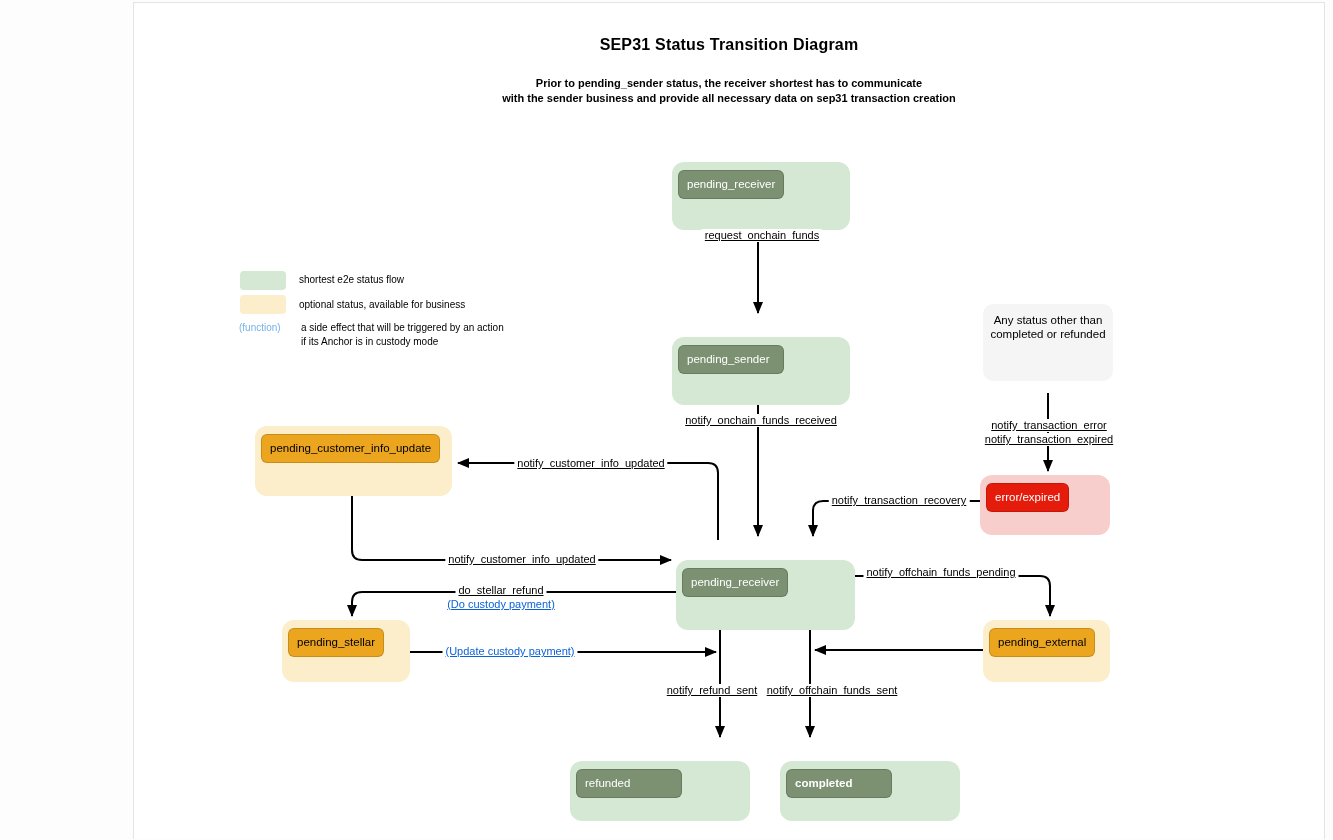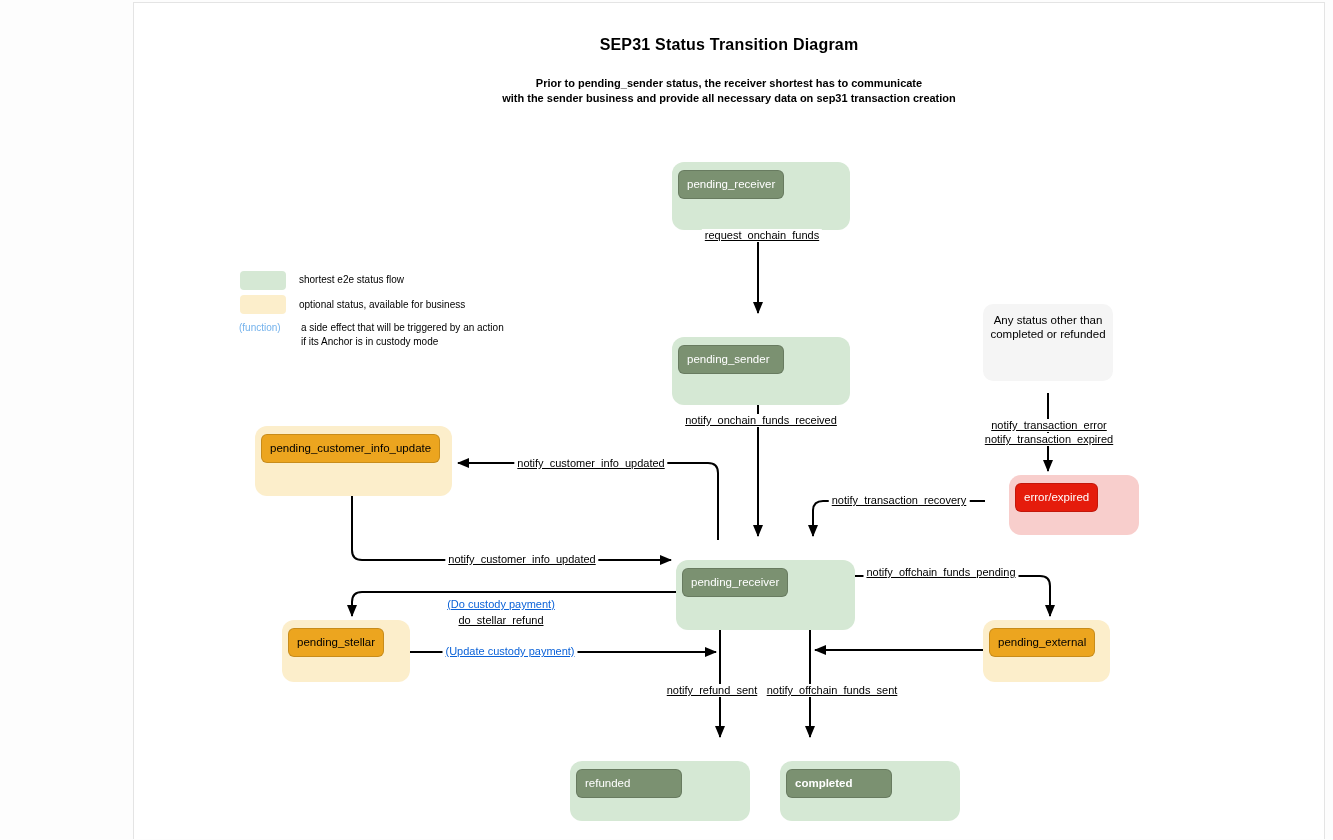--- a/index.html
+++ b/index.html
@@ -93,21 +93,21 @@
 
   <div class="node green" style="left:672px;top:317px;width:178px;height:68px;">
     <span class="tag">pending_sender</span>
   </div>
 
   <div class="node gray" style="left:983px;top:304px;width:130px;height:77px;">
     <div>Any status other than</div>
     <div>completed or refunded</div>
   </div>
 
-  <div class="node red" style="left:980px;top:475px;width:130px;height:60px;margin-left:29px;">
+  <div class="node red" style="left:980px;top:475px;width:130px;height:60px;">
     <span class="tag">error/expired</span>
   </div>
 
   <div class="node yellow" style="left:255px;top:426px;width:197px;height:70px;">
     <span class="tag">pending_customer_info_update</span>
   </div>
 
   <div class="node green" style="left:676px;top:540px;width:179px;height:70px;">
     <span class="tag">pending_receiver</span>
   </div>
@@ -129,18 +129,18 @@
   </div>
 
   <div class="elabel" style="left:762px;top:229px;">request_onchain_funds</div>
   <div class="elabel" style="left:761px;top:414px;">notify_onchain_funds_received</div>
   <div class="elabel" style="left:591px;top:457px;">notify_customer_info_updated</div>
   <div class="elabel" style="left:522px;top:553px;">notify_customer_info_updated</div>
   <div class="elabel" style="left:1049px;top:419px;">notify_transaction_error</div>
   <div class="elabel" style="left:1049px;top:433px;">notify_transaction_expired</div>
   <div class="elabel" style="left:899px;top:494px;">notify_transaction_recovery</div>
   <div class="elabel" style="left:941px;top:566px;">notify_offchain_funds_pending</div>
-  <div class="elabel" style="left:501px;top:614px;">do_stellar_refund</div>
+  <div class="elabel" style="left:501px;top:584px;">do_stellar_refund</div>
   <div class="elabel blue" style="left:501px;top:598px;">(Do custody payment)</div>
   <div class="elabel blue" style="left:510px;top:645px;">(Update custody payment)</div>
   <div class="elabel" style="left:712px;top:684px;">notify_refund_sent</div>
   <div class="elabel" style="left:832px;top:684px;">notify_offchain_funds_sent</div>
 </div>
 
 </body></html>

